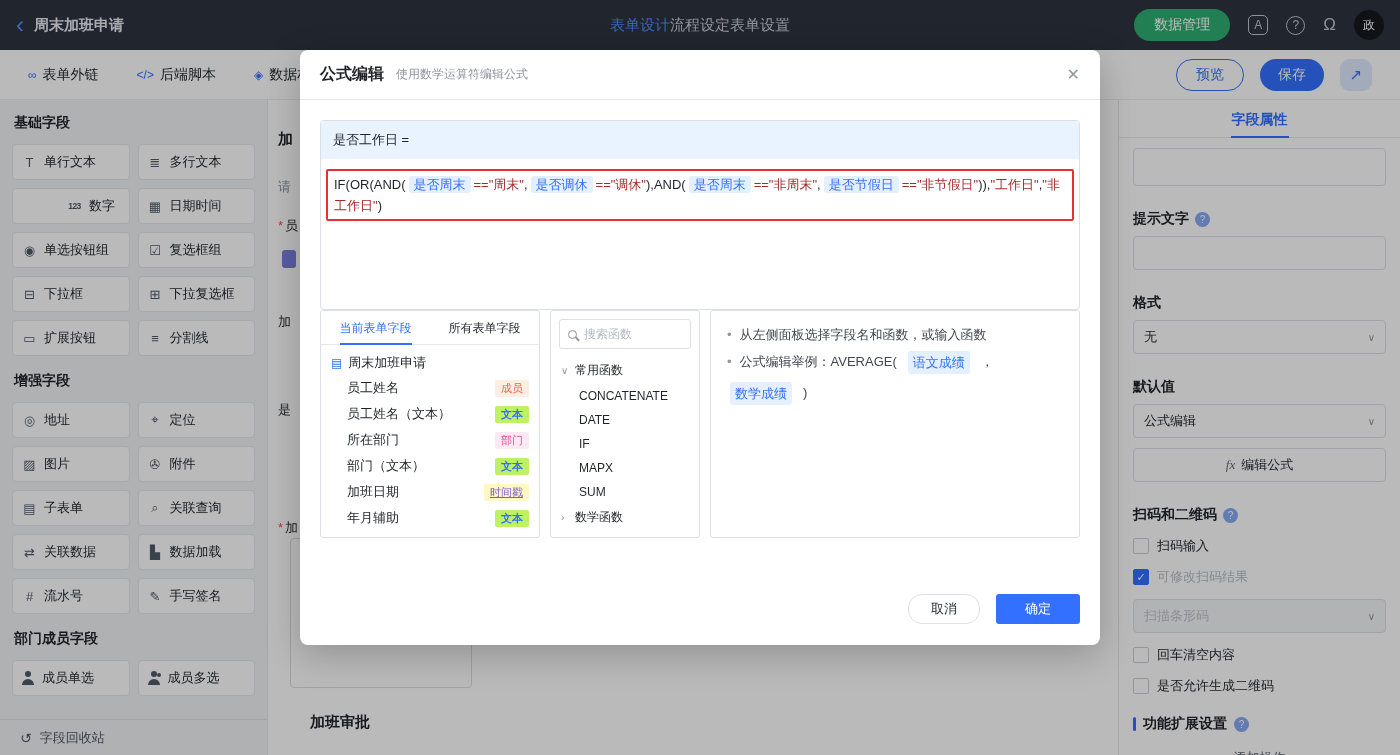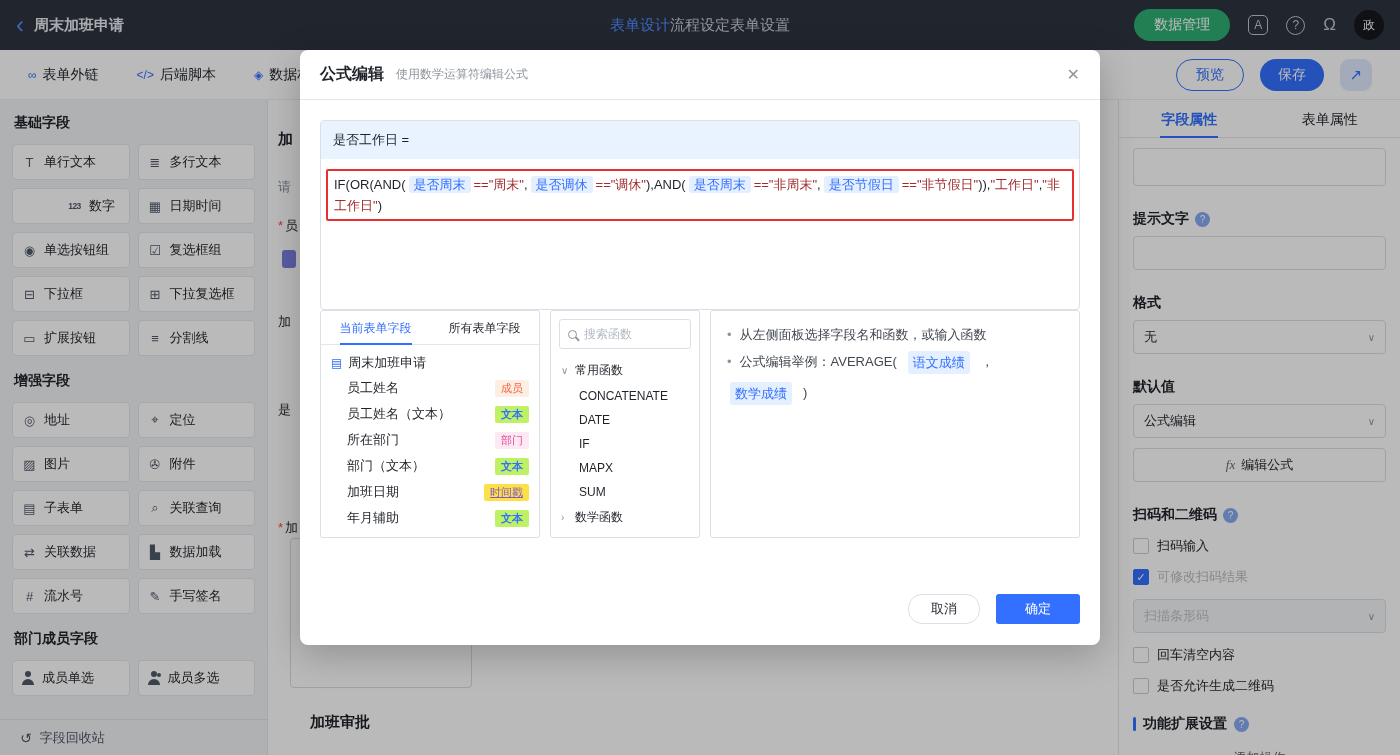--- a/index.html
+++ b/index.html
@@ -102,21 +102,21 @@
   .v-tab { flex:1; text-align:center; line-height:34px; font-size:12px; color:#1f2329; position:relative; cursor:pointer; }
   .v-tab.active { color:#3370ff; }
   .v-tab.active::after { content:""; position:absolute; left:50%; transform:translateX(-50%); bottom:-1px; width:72px; height:2px; background:#3370ff; }
   .v-root { display:flex; align-items:center; gap:6px; padding:9px 10px 3px; font-size:13px; color:#1f2329; cursor:pointer; }
   .doc-ic { color:#3370ff; font-size:12px; }
   .v-item { height:26px; display:flex; align-items:center; justify-content:space-between; padding:0 10px 0 26px; font-size:13px; color:#1f2329; cursor:pointer; }
   .vtag { font-size:11px; padding:1px 6px; border-radius:2px; white-space:nowrap; }
   .vtag.orange { color:#f5633c; background:#fdeee4; }
   .vtag.blue { color:#3370ff; background:#bef264;font-weight:bold; }
   .vtag.magenta { color:#eb4b9b; background:#fde9f3; }
-  .vtag.purple { color:#8256d0; background:#fde047;text-decoration:underline; }
+  .vtag.purple { color:#8256d0; background:#fef9c3;text-decoration:underline; }
   .funcs-box { width:150px; border:1px solid #dcdfe6; border-radius:3px; overflow:hidden; }
   .f-search { margin:8px; height:30px; border:1px solid #dcdfe6; border-radius:3px; display:flex; align-items:center; gap:7px; padding:0 8px; }
   .f-search input { border:none; outline:none; width:100%; font-size:12px; color:#1f2329; background:transparent; }
   .f-search input::placeholder { color:#b4bac4; }
   .mag { width:9px; height:9px; border:1.5px solid #8f959e; border-radius:50%; position:relative; flex:none; }
   .mag::after { content:""; position:absolute; width:5px; height:1.5px; background:#8f959e; transform:rotate(45deg); right:-4px; bottom:-2px; }
   .f-group { display:flex; align-items:center; gap:6px; padding:5px 10px; font-size:12px; color:#1f2329; cursor:pointer; }
   .f-chev { color:#8f959e; font-size:10px; width:8px; }
   .f-item { padding:5px 10px 5px 28px; font-size:12px; color:#1f2329; cursor:pointer; }
   .help-box { flex:1; border:1px solid #dcdfe6; border-radius:3px; padding:13px 16px; }
@@ -285,21 +285,20 @@
 
     <div class="recycle">
       <span class="ric">↺</span>
       <span>字段回收站</span>
     </div>
   </div>
 
   <div class="sidebar-right">
     <div class="props-tabs">
       <div class="props-tab active">字段属性</div>
-      <div class="props-tab">表单属性</div>
     </div>
     <div class="props-body">
       <input class="pinput" style="">
 
       <div class="plabel">
           <span>提示文字</span>
           <span class="qicon">?</span>
         </div>
       <input class="pinput" style="height: 34px;">
 

